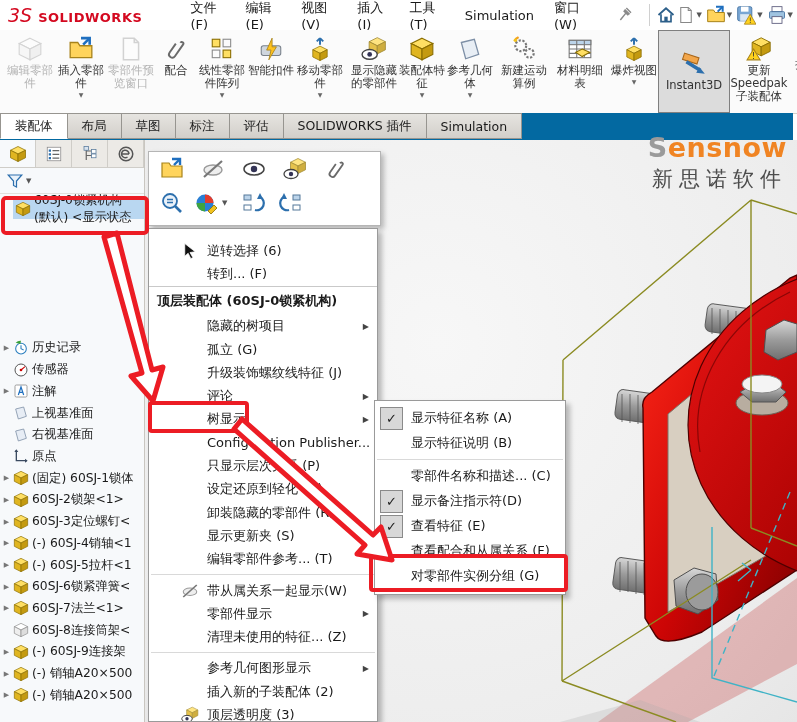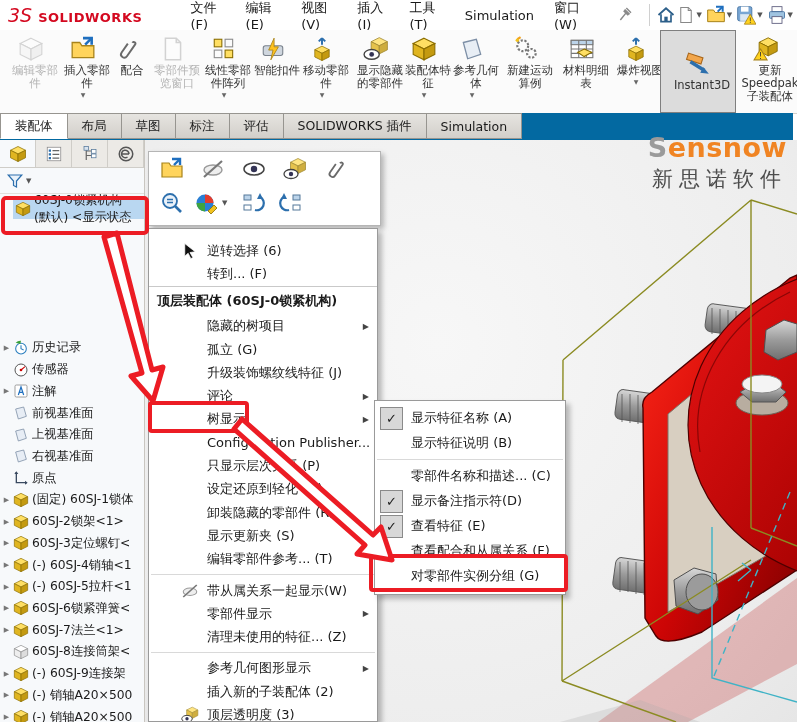--- a/index.html
+++ b/index.html
@@ -16,21 +16,21 @@
   .mb-sep{width:1px;height:22px;background:#d0d0d0;margin:0 6px;}
   .qicon{width:24px;height:22px;display:flex;align-items:center;justify-content:center;}
   .qcaret{font-size:7px;color:#555;margin:0 4px 0 1px;}
   .pin{margin:0 10px 0 14px;color:#8a8a8a;}
   
   .ribbon{position:absolute;left:0;top:30px;width:797px;height:83px;background:#fbfbfb;
           border-bottom:1px solid #d5d2cc;display:flex;align-items:stretch;padding-left:4px;overflow:hidden;}
   .rbtn{width:50px;display:flex;flex-direction:column;align-items:center;padding-top:6px;
         text-align:center;font-size:11.5px;line-height:1.15;color:#333;cursor:default;}
   .rbtn .ric{width:26px;height:26px;margin-bottom:2px;flex:none;}
-  .rbtn .rlabel{width:52px;margin-left:8px;}
+  .rbtn .rlabel{width:52px;}
   .rbtn .rcaret{font-size:6px;color:#666;margin-top:2px;}
   .rbtn.disabled{color:#b3b3b3;}
   .rbtn.disabled .ric{opacity:.35;filter:grayscale(1);}
   .rbtn.pressed{background:#dcdcdc;border:1px solid #7f7f7f;justify-content:center;padding-top:0;}
   .rsep{width:1px;background:#d8d5d0;margin:6px 2px;}
   
   .tabbar{position:absolute;left:0;top:113px;width:793px;height:27px;background:#0369a1;
           display:flex;align-items:flex-start;border-bottom:1px solid #c9c6c0;}
   .tab{height:24px;display:flex;align-items:center;justify-content:center;padding:0 14px;
        background:linear-gradient(#e6e4e0,#d2cfca);border:1px solid #979590;border-left-width:0;
@@ -309,31 +309,31 @@
       </svg>
       <span class="rlabel">编辑零部件</span>
     </div>
   <div class="rbtn" style="width:50px">
     <svg class="ric">
         <use href="#openarrow"></use>
       </svg>
       <span class="rlabel">插入零部件</span>
       <span class="rcaret">▼</span>
     </div>
+  <div class="rbtn disabled" style="width:50px">
+    <svg class="ric">
+        <use href="#doc"></use>
+      </svg>
+      <span class="rlabel">零部件预览窗口</span>
+    </div>
   <div class="rbtn" style="width:40px">
     <svg class="ric">
         <use href="#clip"></use>
       </svg>
       <span class="rlabel">配合</span>
-    </div>
-  <div class="rbtn disabled" style="width:50px">
-    <svg class="ric">
-        <use href="#doc"></use>
-      </svg>
-      <span class="rlabel">零部件预览窗口</span>
     </div>
   <div class="rbtn" style="width:52px">
     <svg class="ric">
         <use href="#pattern"></use>
       </svg>
       <span class="rlabel">线性零部件阵列</span>
       <span class="rcaret">▼</span>
     </div>
   <div class="rbtn" style="width:46px">
     <svg class="ric">
@@ -548,27 +548,20 @@
         <svg class="ticon">
           <use href="#note"></use>
         </svg>
         <span class="tlabel">注解</span>
       </div>
     <div class="trow">
         <span class="texp"> </span>
         <svg class="ticon">
           <use href="#plane"></use>
         </svg>
-        <span class="tlabel">前视基准面</span>
-      </div>
-    <div class="trow">
-        <span class="texp"> </span>
-        <svg class="ticon">
-          <use href="#plane"></use>
-        </svg>
         <span class="tlabel">上视基准面</span>
       </div>
     <div class="trow">
         <span class="texp"> </span>
         <svg class="ticon">
           <use href="#plane"></use>
         </svg>
         <span class="tlabel">右视基准面</span>
       </div>
     <div class="trow">

